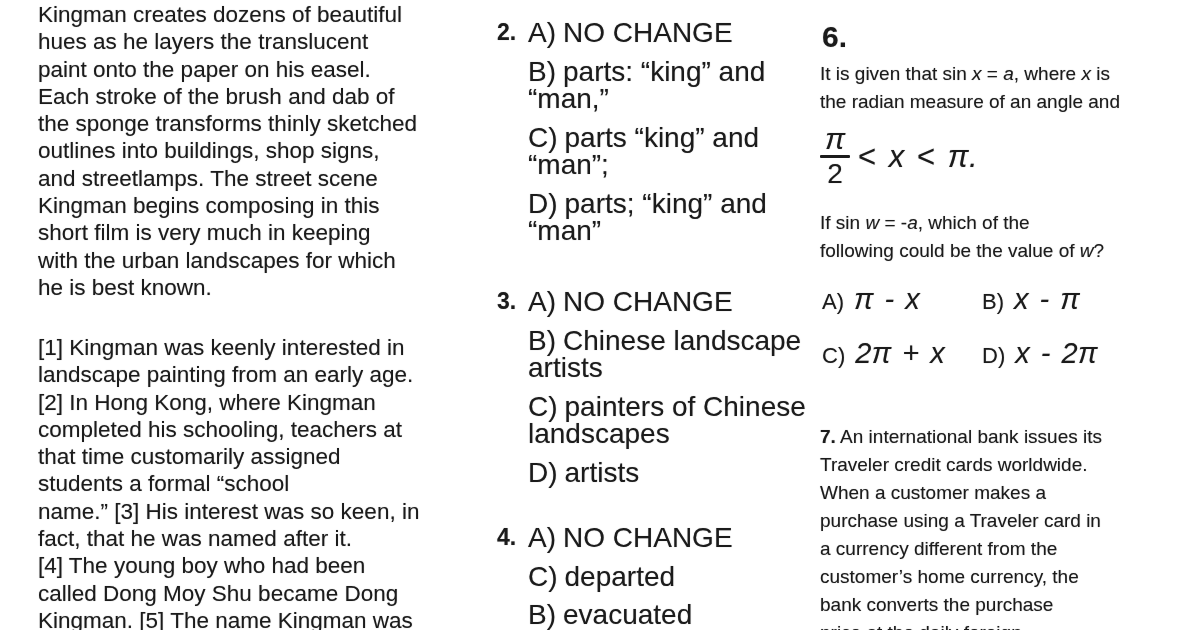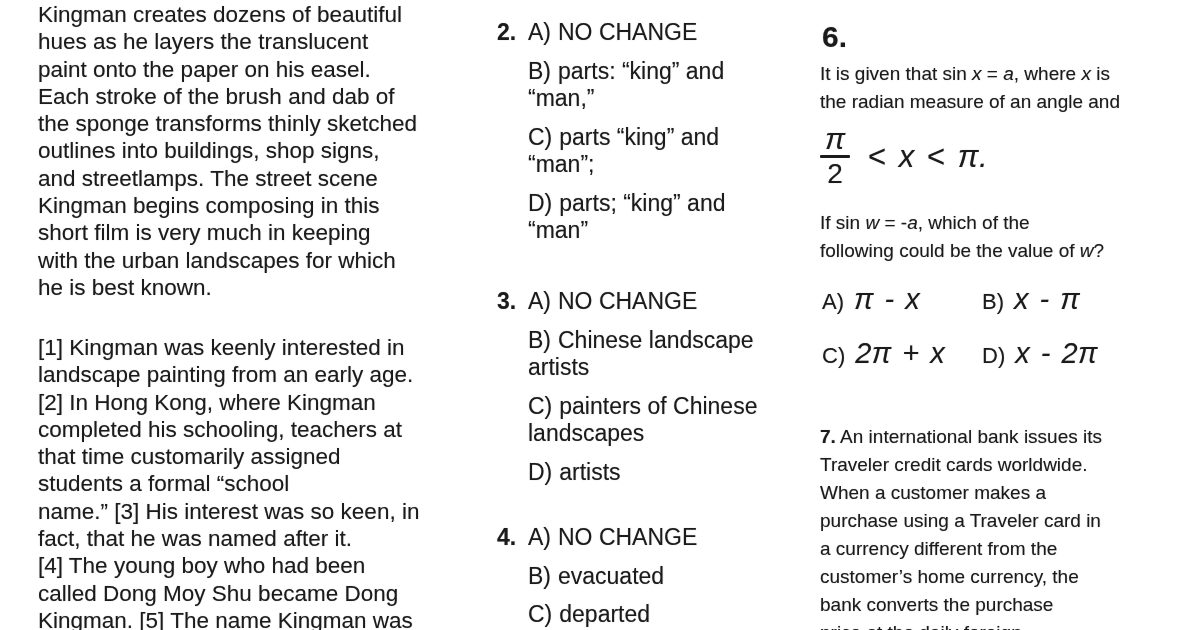--- a/index.html
+++ b/index.html
@@ -23,21 +23,21 @@
   #p1 { left: 38px; top: 1px; }
   #p2 { left: 38px; top: 334px; }
 
   
   .q { display: flex; width: 300px; }
   #q2 { left: 497px; top: 19px; }
   #q3 { left: 497px; top: 288px; }
   #q4 { left: 497px; top: 524px; }
   .qnum { font-weight: bold; font-size: 23px; line-height: 27.5px; width: 31px; flex: none; }
   .opts { flex: 1; }
-  .opt { font-size: 23px; line-height: 27.5px; margin-bottom: 11px; white-space: pre; }
+  .opt { font-size: 28px; line-height: 27.5px; margin-bottom: 11px; white-space: pre; }
   .olab { margin-right: 7px; }
 
   
   .rbody { font-size: 19px; line-height: 28px; width: 375px; }
   #q6num { left: 822px; top: 20px; font-size: 30px; line-height: 34px; font-weight: bold; }
   #q6intro { left: 820px; top: 60px; }
   #q6formula { left: 820px; top: 124px; display: flex; align-items: center; }
   #q6prompt { left: 820px; top: 209px; }
   #q6options {
     left: 822px; top: 283px;
@@ -45,21 +45,21 @@
   }
   #q7 { left: 820px; top: 423px; }
 
   .it { font-style: italic; }
   .b { font-weight: bold; }
 
   .frac { display: inline-flex; flex-direction: column; align-items: center; }
   .frac .num { font-size: 30px; line-height: 30px; font-style: italic; padding: 0 5px; }
   .frac .bar { height: 3px; background: #1b1b1b; width: 100%; border-radius: 1px; margin: 1px 0; }
   .frac .den { font-size: 28px; line-height: 30px; }
-  .rhs { font-size: 31px; margin-left: 18px; word-spacing: 3px; letter-spacing: 0.5px; }
+  .rhs { font-size: 31px; margin-left: 8px; word-spacing: 3px; letter-spacing: 0.5px; }
 
   .mopt { display: flex; align-items: baseline; }
   .mlabel { font-size: 22px; }
   .mexpr { font-size: 29px; font-style: italic; margin-left: 10px; word-spacing: 2px; letter-spacing: 0.5px; text-align: right; }
 </style>
 </head>
 <body>
 
 <div class="page">
 
@@ -108,22 +108,22 @@
       <div class="opt"><span class="olab">C)</span><span>painters of Chinese
 landscapes</span></div>
       <div class="opt"><span class="olab">D)</span><span>artists</span></div>
     </div>
   </div>
 
   <div id="q4" class="blk q">
     <div class="qnum">4.</div>
     <div class="opts">
       <div class="opt"><span class="olab">A)</span><span>NO CHANGE</span></div>
+      <div class="opt"><span class="olab">C)</span><span>departed</span></div>
       <div class="opt"><span class="olab">B)</span><span>evacuated</span></div>
-      <div class="opt"><span class="olab">C)</span><span>departed</span></div>
     </div>
   </div>
 
   <div id="q6num" class="blk">6.</div>
 
   <div id="q6intro" class="blk rbody pre"><span>It is given that sin </span><span class="it">x</span><span> = </span><span class="it">a</span><span>, where </span><span class="it">x</span><span> is
 the radian measure of an angle and</span></div>
 
   <div id="q6formula" class="blk">
     <span class="frac">

